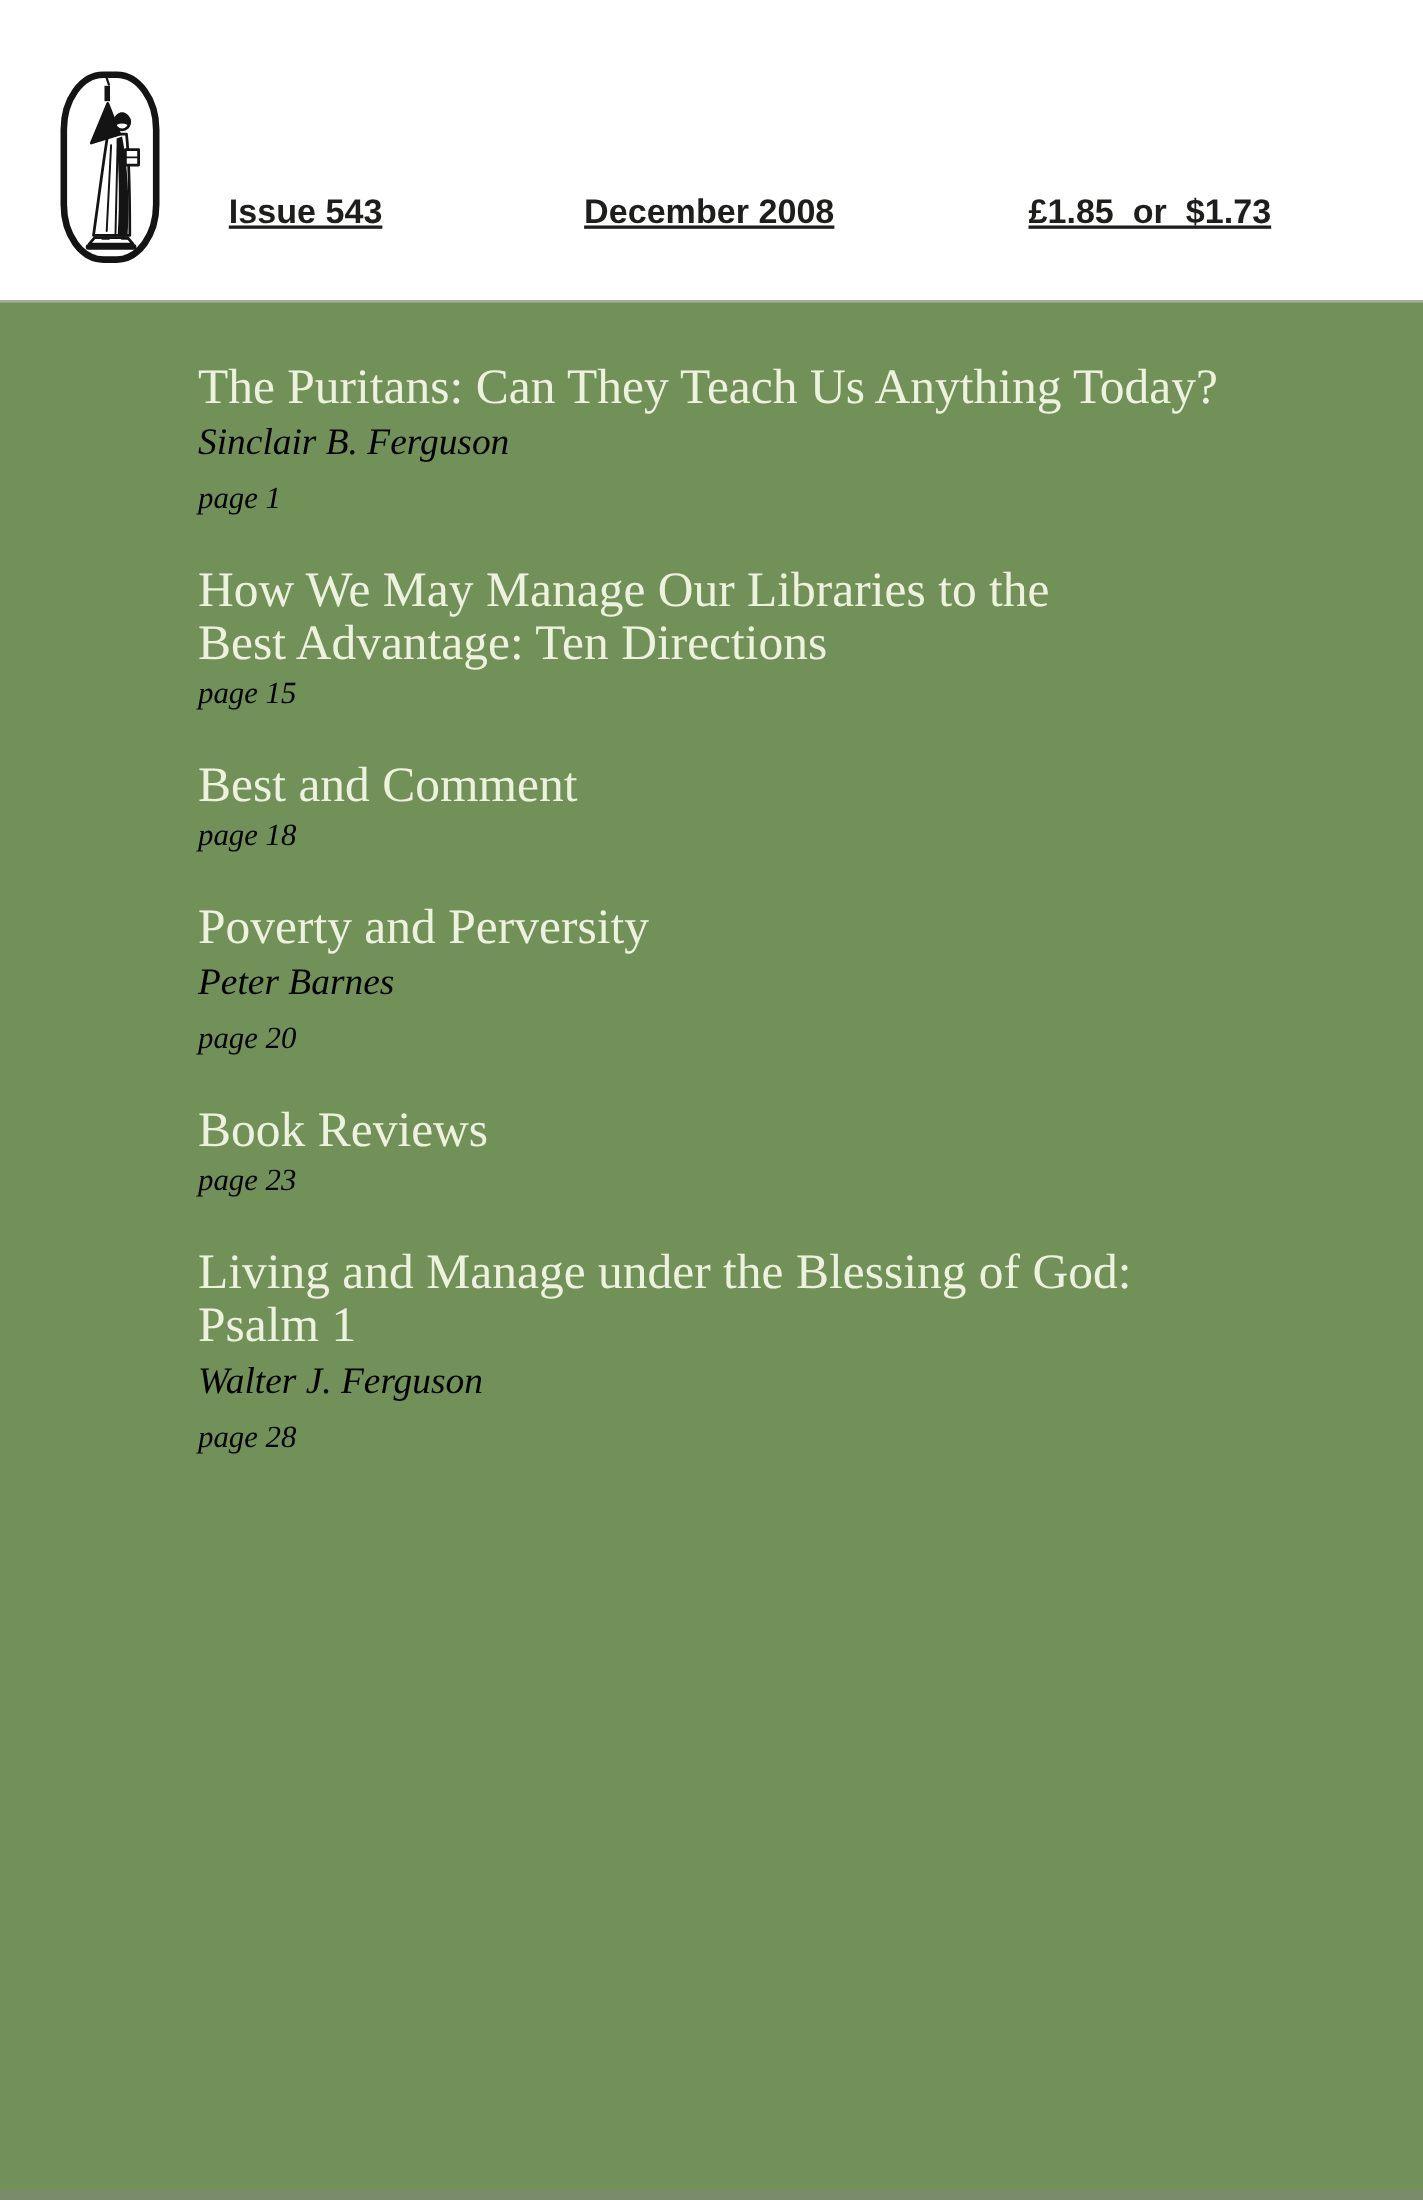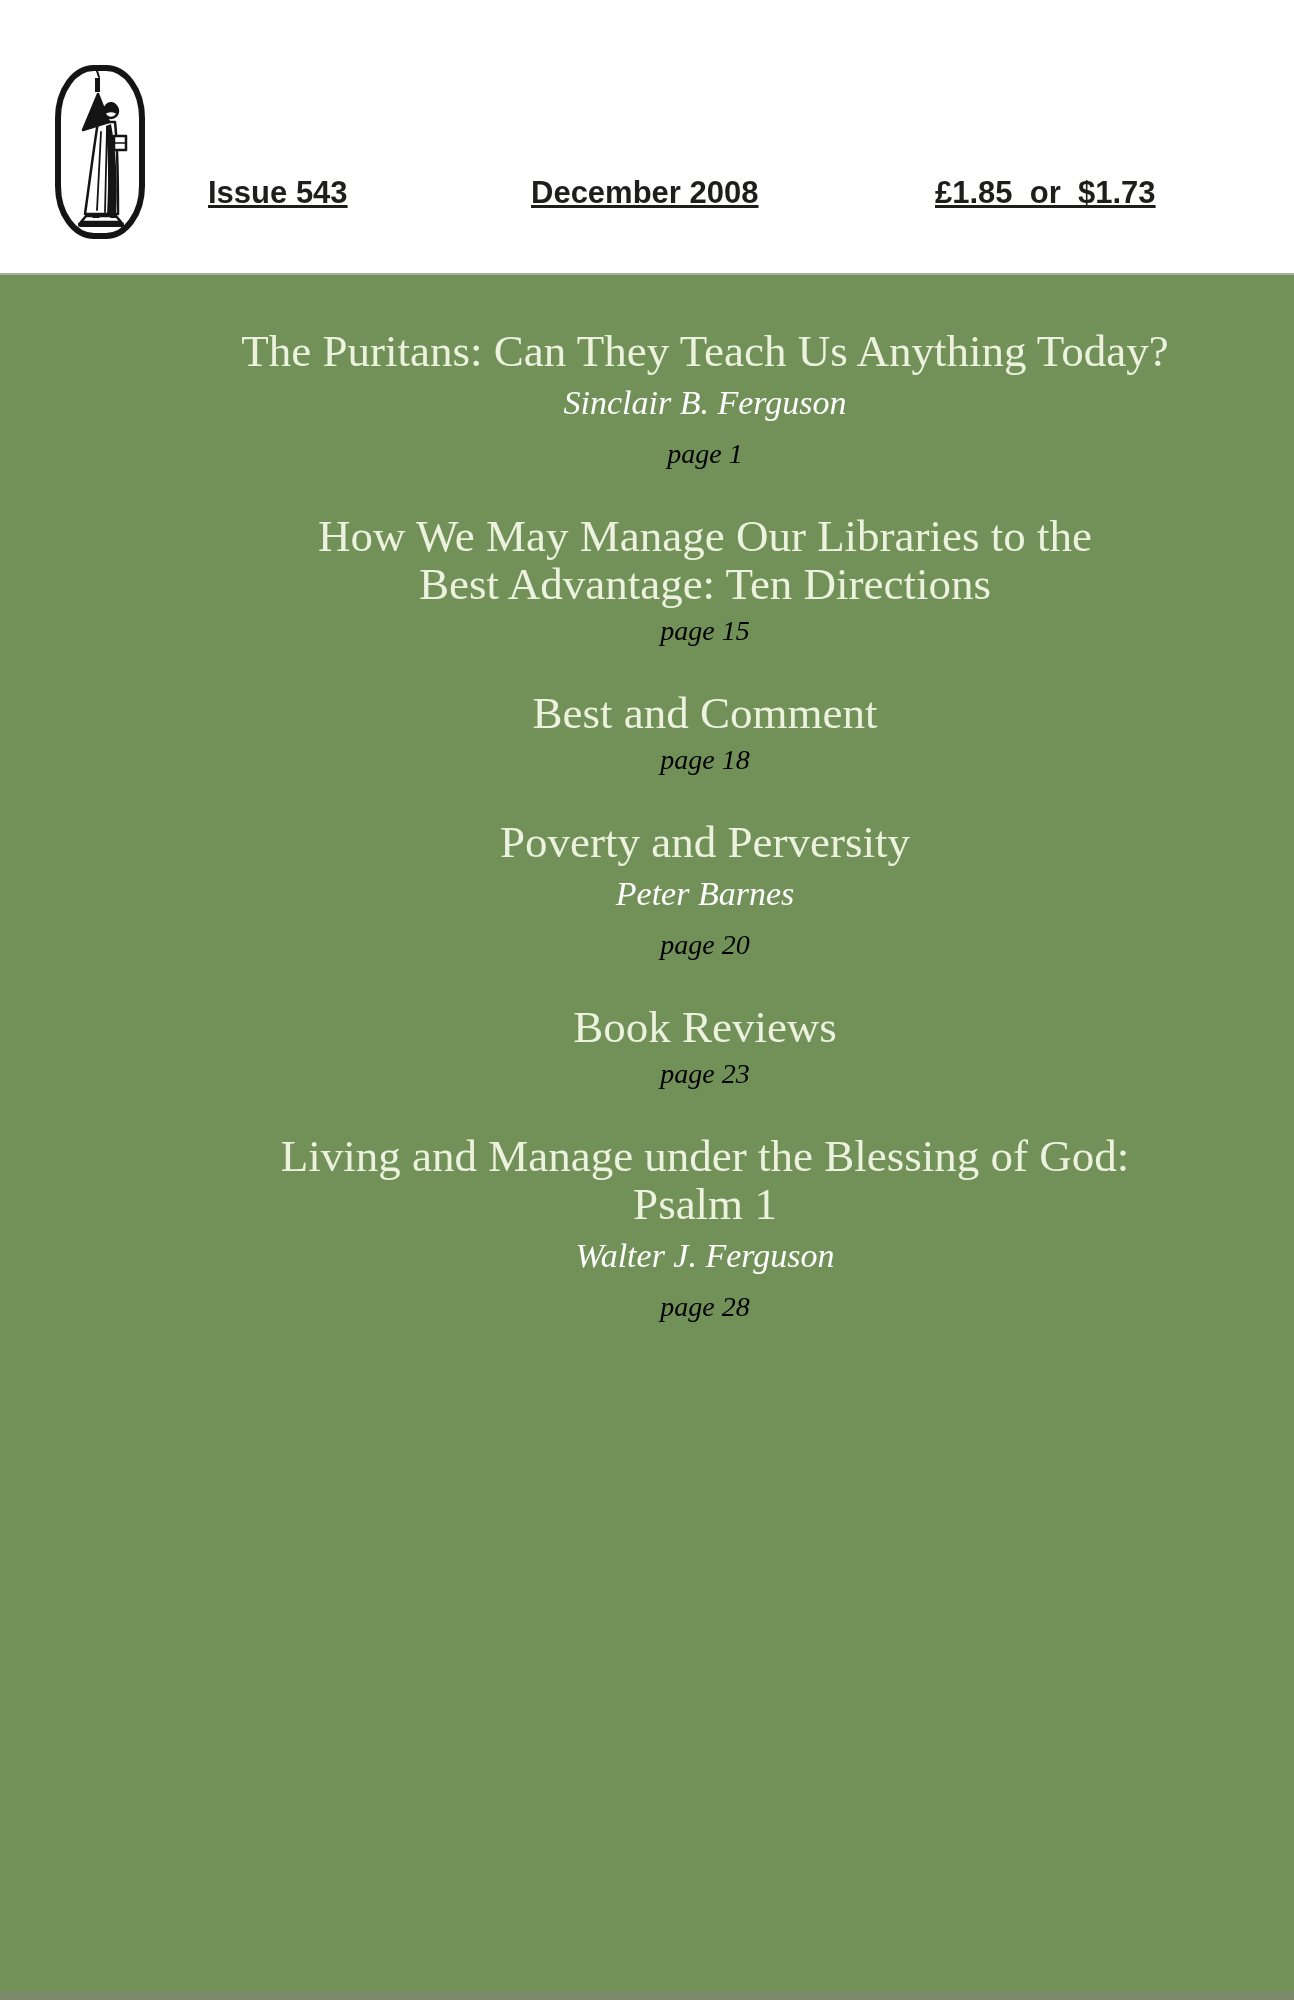--- a/index.html
+++ b/index.html
@@ -40,28 +40,28 @@
   .bottom-strip {
     position:absolute; left:0; bottom:0; width:1294px; height:9px;
     background:#7b8a6a;
   }
 
   
   .toc {
     position:absolute; left:180px; top:0; width:1050px;
     padding-top:52px;
   }
-  .toc-item { margin:0 0 36px 0;text-align:center; }
+  .toc-item { margin:0 0 36px 0; }
   .toc-title {
     font-size:45px; line-height:48px;
     color:#ecf2de; white-space:pre;
   }
   .toc-author {
     font-size:34px; line-height:56px; font-style:italic;
-    color:#ffffff; white-space:pre;
+    color:#000000; white-space:pre;
   }
   .toc-page {
     font-size:28px; line-height:45px; font-style:italic;
     color:#000000; white-space:pre;
   }
 </style>
 </head>
 <body>
 
 <div class="page">

